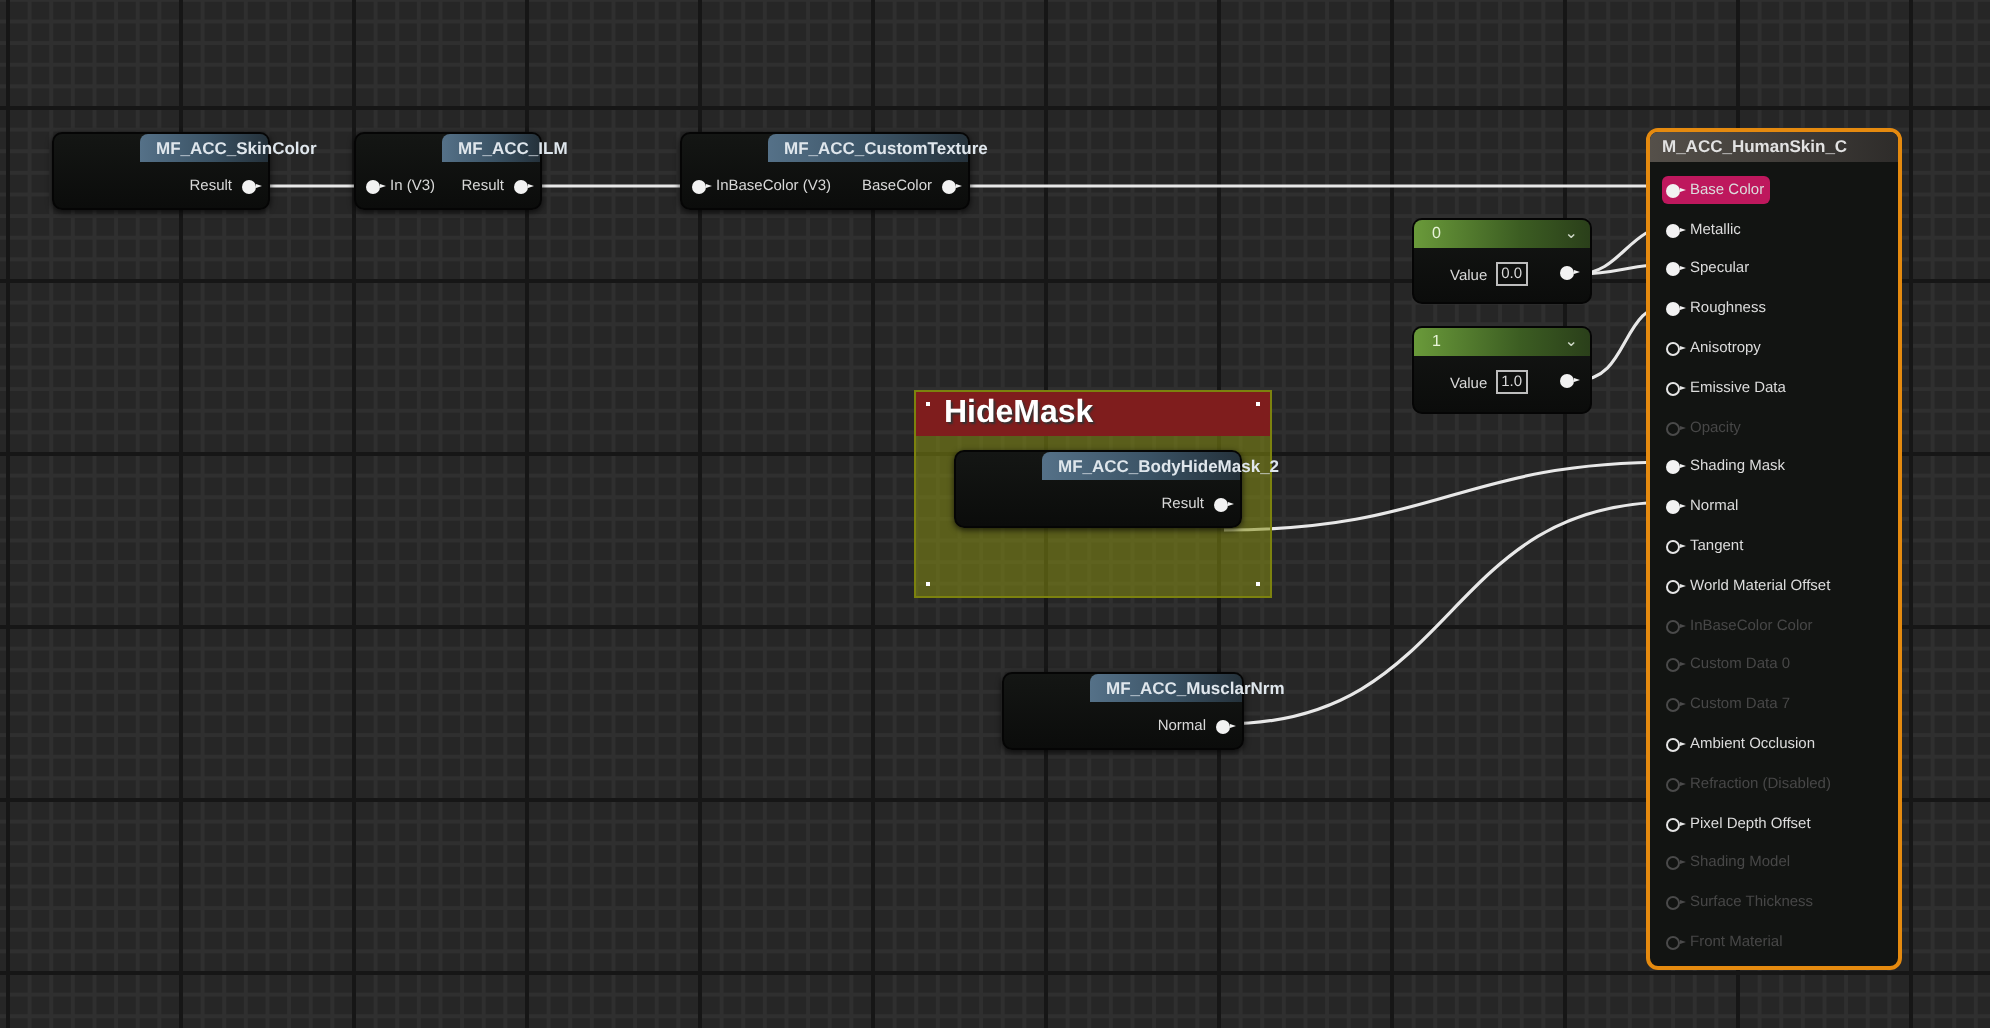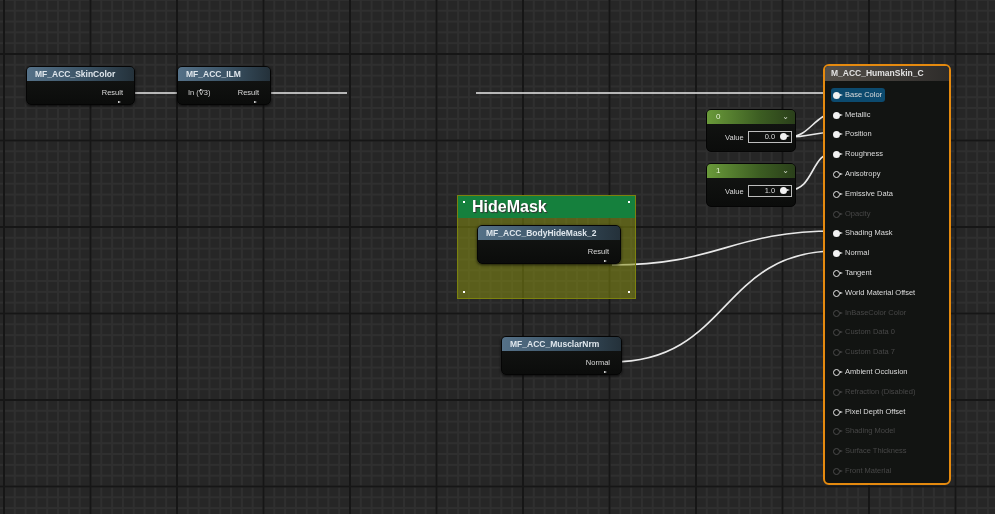--- a/index.html
+++ b/index.html
@@ -20,55 +20,56 @@
   .node {
     position:absolute; background:linear-gradient(#141614, #0b0c0b);
     border:1px solid #050505; border-radius:5px; box-shadow:0 1px 3px rgba(0,0,0,.7);
     z-index:3; color:#e6e6e6; font-size:8px;
   }
   .node .hdr {
     height:14px; line-height:14px; padding-left:8px; font-size:8.5px; font-weight:bold;
     color:#dfe6ec; border-radius:4px 4px 0 0;
     background:linear-gradient(to right, #557188 0%, #3a5264 55%, #24313a 100%);
     white-space:nowrap;
-  }
-  .pinrow { position:absolute; height:12px; line-height:12px; font-size:7.5px; color:#d8d8d8; white-space:nowrap; display:flex; align-items:center;flex-direction:column; }
+    margin-left:43px;
+  }
+  .pinrow { position:absolute; height:12px; line-height:12px; font-size:7.5px; color:#d8d8d8; white-space:nowrap; display:flex; align-items:center; }
   .pin { width:7px; height:7px; border-radius:50%; background:#f2f2f2; display:inline-block; position:relative; }
   .pin::after { content:""; position:absolute; right:-3px; top:2px; border-left:3px solid #f2f2f2; border-top:1.5px solid transparent; border-bottom:1.5px solid transparent; }
   .pin.hollow { background:transparent; border:1.4px solid #e6e6e6; width:5px; height:5px; }
   .pin.hollow::after { right:-4px; top:1px; border-left-color:#e6e6e6; }
   .pin.dim { border-color:#4a4a4a; }
   .pin.dim::after { border-left-color:#4a4a4a; }
   .result {
     position:absolute; left:823px; top:64px; width:124px; height:417px;
     border:2px solid #e58a0f; border-radius:6px; background:#121412; z-index:3;
   }
   .result .hdr {
     height:15px; line-height:15px; padding-left:6px; font-size:8.5px; font-weight:bold; color:#e2e2e2;
     background:linear-gradient(to right, #55504a, #2e2c2a); border-radius:4px 4px 0 0;
   }
   .rpin { position:absolute; left:8px; height:14px; line-height:14px; font-size:7.5px; color:#dcdcdc; display:flex; align-items:center; gap:5px; }
   .rpin.dim { color:#474747; }
-  .rpin.sel { background:#0c4a6e; border-radius:3px; padding:0 3px 0 2px; left:6px; }
+  .rpin.sel { background:#be185d; border-radius:3px; padding:0 3px 0 2px; left:6px; }
   .const { position:absolute; width:88px; border-radius:5px; background:linear-gradient(#141614,#0b0c0b); border:1px solid #050505; z-index:3; }
   .const .chdr {
     height:14px; line-height:14px; padding-left:9px; font-size:8px; color:#e8f4d8;
     background:linear-gradient(to right, #6a9a3a 0%, #3c5d22 60%, #2a3f1a 100%);
     border-radius:4px 4px 0 0; position:relative;
   }
   .const .chev { position:absolute; right:6px; top:0; font-size:8px; color:#cfd8c8; }
   .const .vrow { position:absolute; left:18px; top:21px; font-size:7.5px; color:#d8d8d8; display:flex; align-items:center; gap:4px; }
-  .const .vbox { border:1px solid #bdbdbd; padding:0 16px; height:10px; line-height:10px; font-size:7.5px; }
+  .const .vbox { border:1px solid #bdbdbd; padding:0 2px; height:10px; line-height:10px; font-size:7.5px; }
   .const .cpin { position:absolute; right:8px; top:23px; }
   .comment {
     position:absolute; left:457px; top:195px; width:177px; height:102px; z-index:2;
     background:rgba(133,140,18,0.55); border:1px solid #7c820e;
   }
   .comment .ctitle {
-    height:22px; line-height:22px; background:#15803d; color:#ffffff; font-size:16px; font-weight:bold;
+    height:22px; line-height:22px; background:#7f1d1d; color:#ffffff; font-size:16px; font-weight:bold;
     padding-left:14px; text-shadow:1px 1px 1px #333;
   }
   .dot { position:absolute; width:2px; height:2px; background:#fff; }
 </style>
 </head>
 <body>
 
 <div class="canvas">
 
   <svg class="wires" viewBox="0 0 995 514">
@@ -97,20 +98,31 @@
     <div class="pinrow" style="left:5px;top:20px;">
       <span class="pin"></span>
       <span style="margin-left:5px">In (V3)</span>
     </div>
     <div class="pinrow" style="right:6px;top:20px;">
       <span style="margin-right:5px">Result</span>
       <span class="pin"></span>
     </div>
   </div>
 
+  <div class="node" style="left:340px;top:66px;width:143px;height:37px;">
+    <div class="hdr">MF_ACC_CustomTexture</div>
+    <div class="pinrow" style="left:5px;top:20px;">
+      <span class="pin"></span>
+      <span style="margin-left:5px">InBaseColor (V3)</span>
+    </div>
+    <div class="pinrow" style="right:6px;top:20px;">
+      <span style="margin-right:5px">BaseColor</span>
+      <span class="pin"></span>
+    </div>
+  </div>
 
   <div class="const" style="left:706px;top:109px;height:41px;">
     <div class="chdr">
       <span>0</span>
       <span class="chev">⌄</span>
     </div>
     <div class="vrow">
       <span>Value</span>
       <span class="vbox">0.0</span>
     </div>
@@ -158,21 +170,21 @@
     <div class="rpin sel" style="top:22px">
         <span class="pin"></span>
         <span>Base Color</span>
       </div>
     <div class="rpin" style="top:42px">
         <span class="pin"></span>
         <span>Metallic</span>
       </div>
     <div class="rpin" style="top:61px">
         <span class="pin"></span>
-        <span>Position</span>
+        <span>Specular</span>
       </div>
     <div class="rpin" style="top:81px">
         <span class="pin"></span>
         <span>Roughness</span>
       </div>
     <div class="rpin" style="top:101px">
         <span class="pin hollow"></span>
         <span>Anisotropy</span>
       </div>
     <div class="rpin" style="top:121px">

